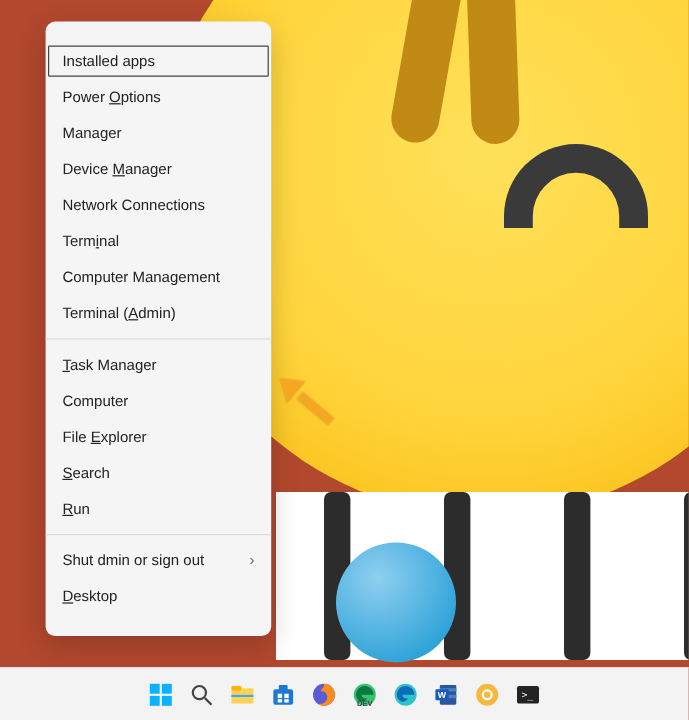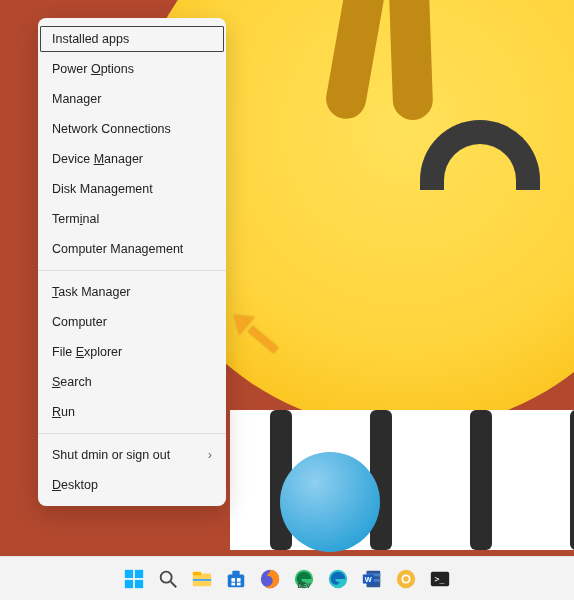--- a/index.html
+++ b/index.html
@@ -17,21 +17,21 @@
          border-radius: 120px 120px 0 0; }
   .eye2 { left: 420px; }
   .bars { position: absolute; bottom: 50px; left: 230px; right: 0; height: 140px; background: #fff; }
   .bar { position: absolute; top: 0; bottom: 0; width: 22px; background: #2c2c2c; border-radius: 6px; }
   .bar1 { left: 40px; } .bar2 { left: 140px; } .bar3 { left: 240px; } .bar4 { left: 340px; }
   .ball { position: absolute; bottom: 48px; left: 280px; width: 100px; height: 100px; border-radius: 50%;
           background: radial-gradient(circle at 35% 30%, #8fcff0, #2aa1d7 80%); }
 
   
   .menu { position: absolute; top: 18px; left: 38px; width: 188px; background: #f5f5f5;
-          box-shadow: 0 8px 24px rgba(0,0,0,0.18); border-radius: 8px; padding: 6px 0; font-size: 12.5px; color: #222; }
+          box-shadow: 0 8px 24px rgba(0,0,0,0.18); border-radius: 8px; padding: 18px 0; font-size: 12.5px; color: #222; }
   .menu .item { display: flex; align-items: center; height: 30px; padding: 0 14px; cursor: default;
                 position: relative; white-space: nowrap; }
   .menu .item .lbl u { text-decoration: underline; }
   .menu .item.highlight { outline: 1px solid #444; outline-offset: -3px; border-radius: 3px; }
   .menu .sep { height: 1px; background: #dcdcdc; margin: 6px 0; }
   .menu .chevron { position: absolute; right: 14px; color: #666; }
 
   
   .arrow { position: absolute; top: 307px; left: 226px; transform: rotate(220deg); }
   .arrow svg { filter: drop-shadow(0 0 1px rgba(0,0,0,0.15)); }
@@ -63,33 +63,33 @@
     <div class="item highlight">
       <span class="lbl">Installed apps</span>
     </div>
     <div class="item">
       <span class="lbl"><span>Power <u>O</u>ptions</span></span>
     </div>
     <div class="item">
       <span class="lbl"><span>Manager</span></span>
     </div>
     <div class="item">
-      <span class="lbl"><span>Network Connections</span></span>
-    </div>
-    <div class="item">
       <span class="lbl"><span>Device <u>M</u>anager</span></span>
     </div>
     <div class="item">
-      <span class="lbl"><span>Disk Management</span></span>
+      <span class="lbl"><span>Network Connections</span></span>
     </div>
     <div class="item">
       <span class="lbl"><span>Term<u>i</u>nal</span></span>
     </div>
     <div class="item">
       <span class="lbl"><span>Computer Management</span></span>
+    </div>
+    <div class="item">
+      <span class="lbl"><span>Terminal (<u>A</u>dmin)</span></span>
     </div>
     <div class="sep"></div>
     <div class="item">
       <span class="lbl"><span><u>T</u>ask Manager</span></span>
     </div>
     <div class="item">
       <span class="lbl"><span>Computer</span></span>
     </div>
     <div class="item">
       <span class="lbl"><span>File <u>E</u>xplorer</span></span>

